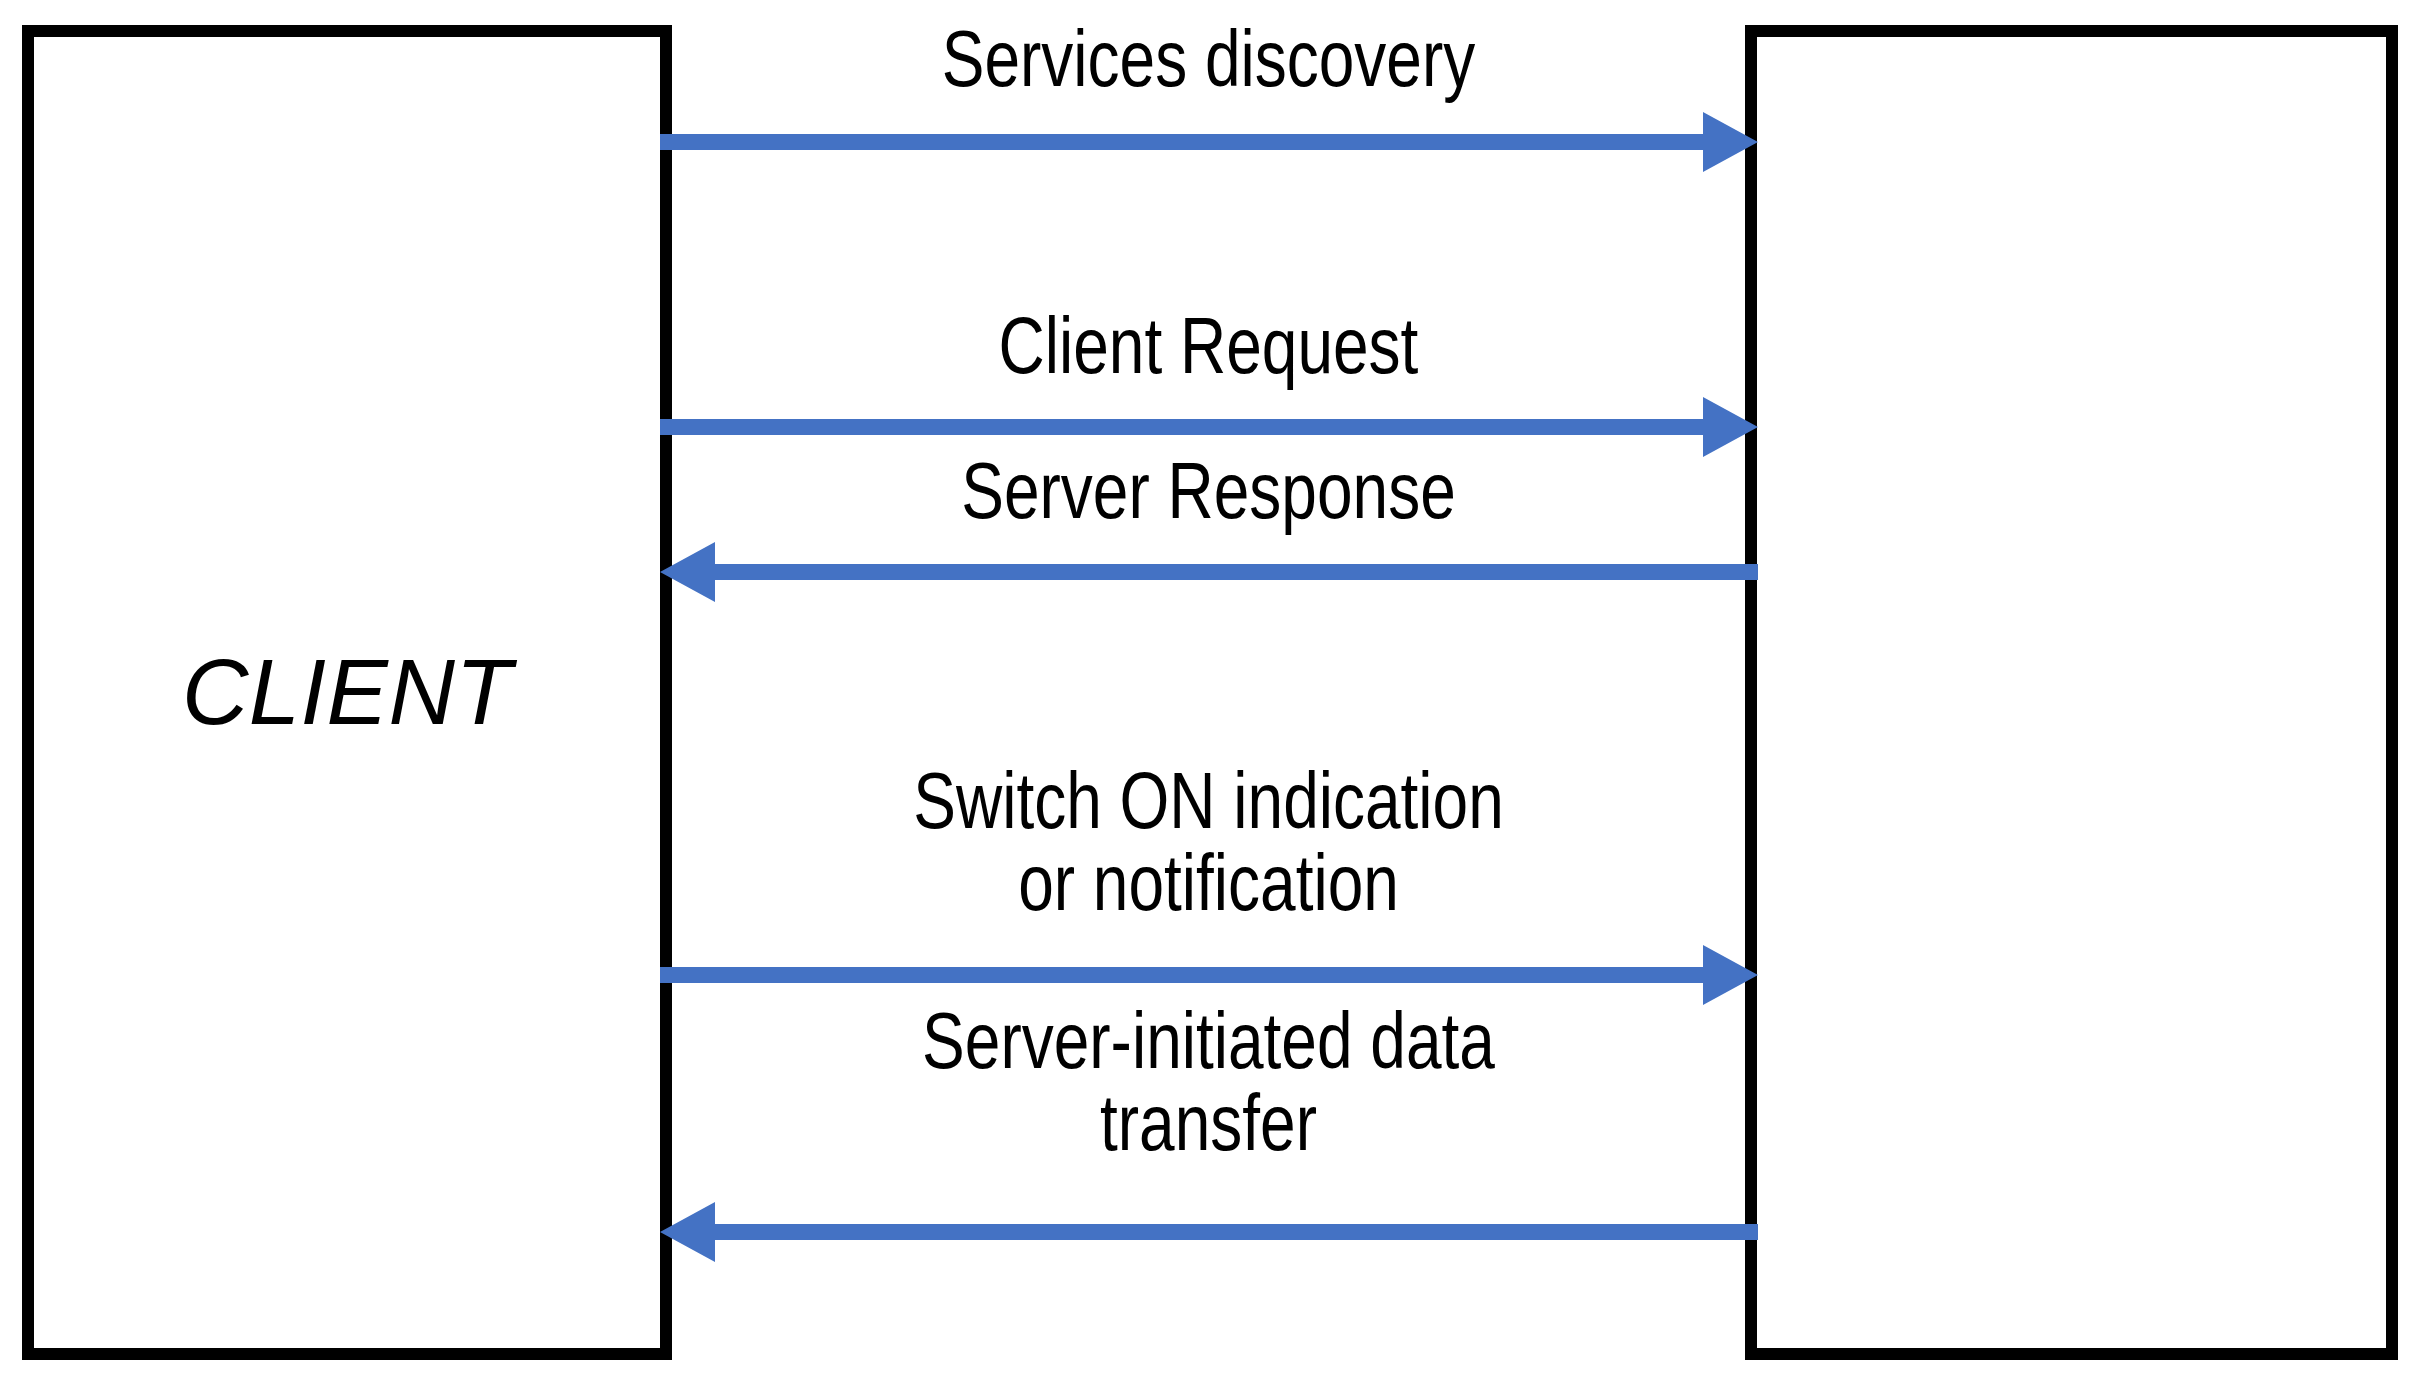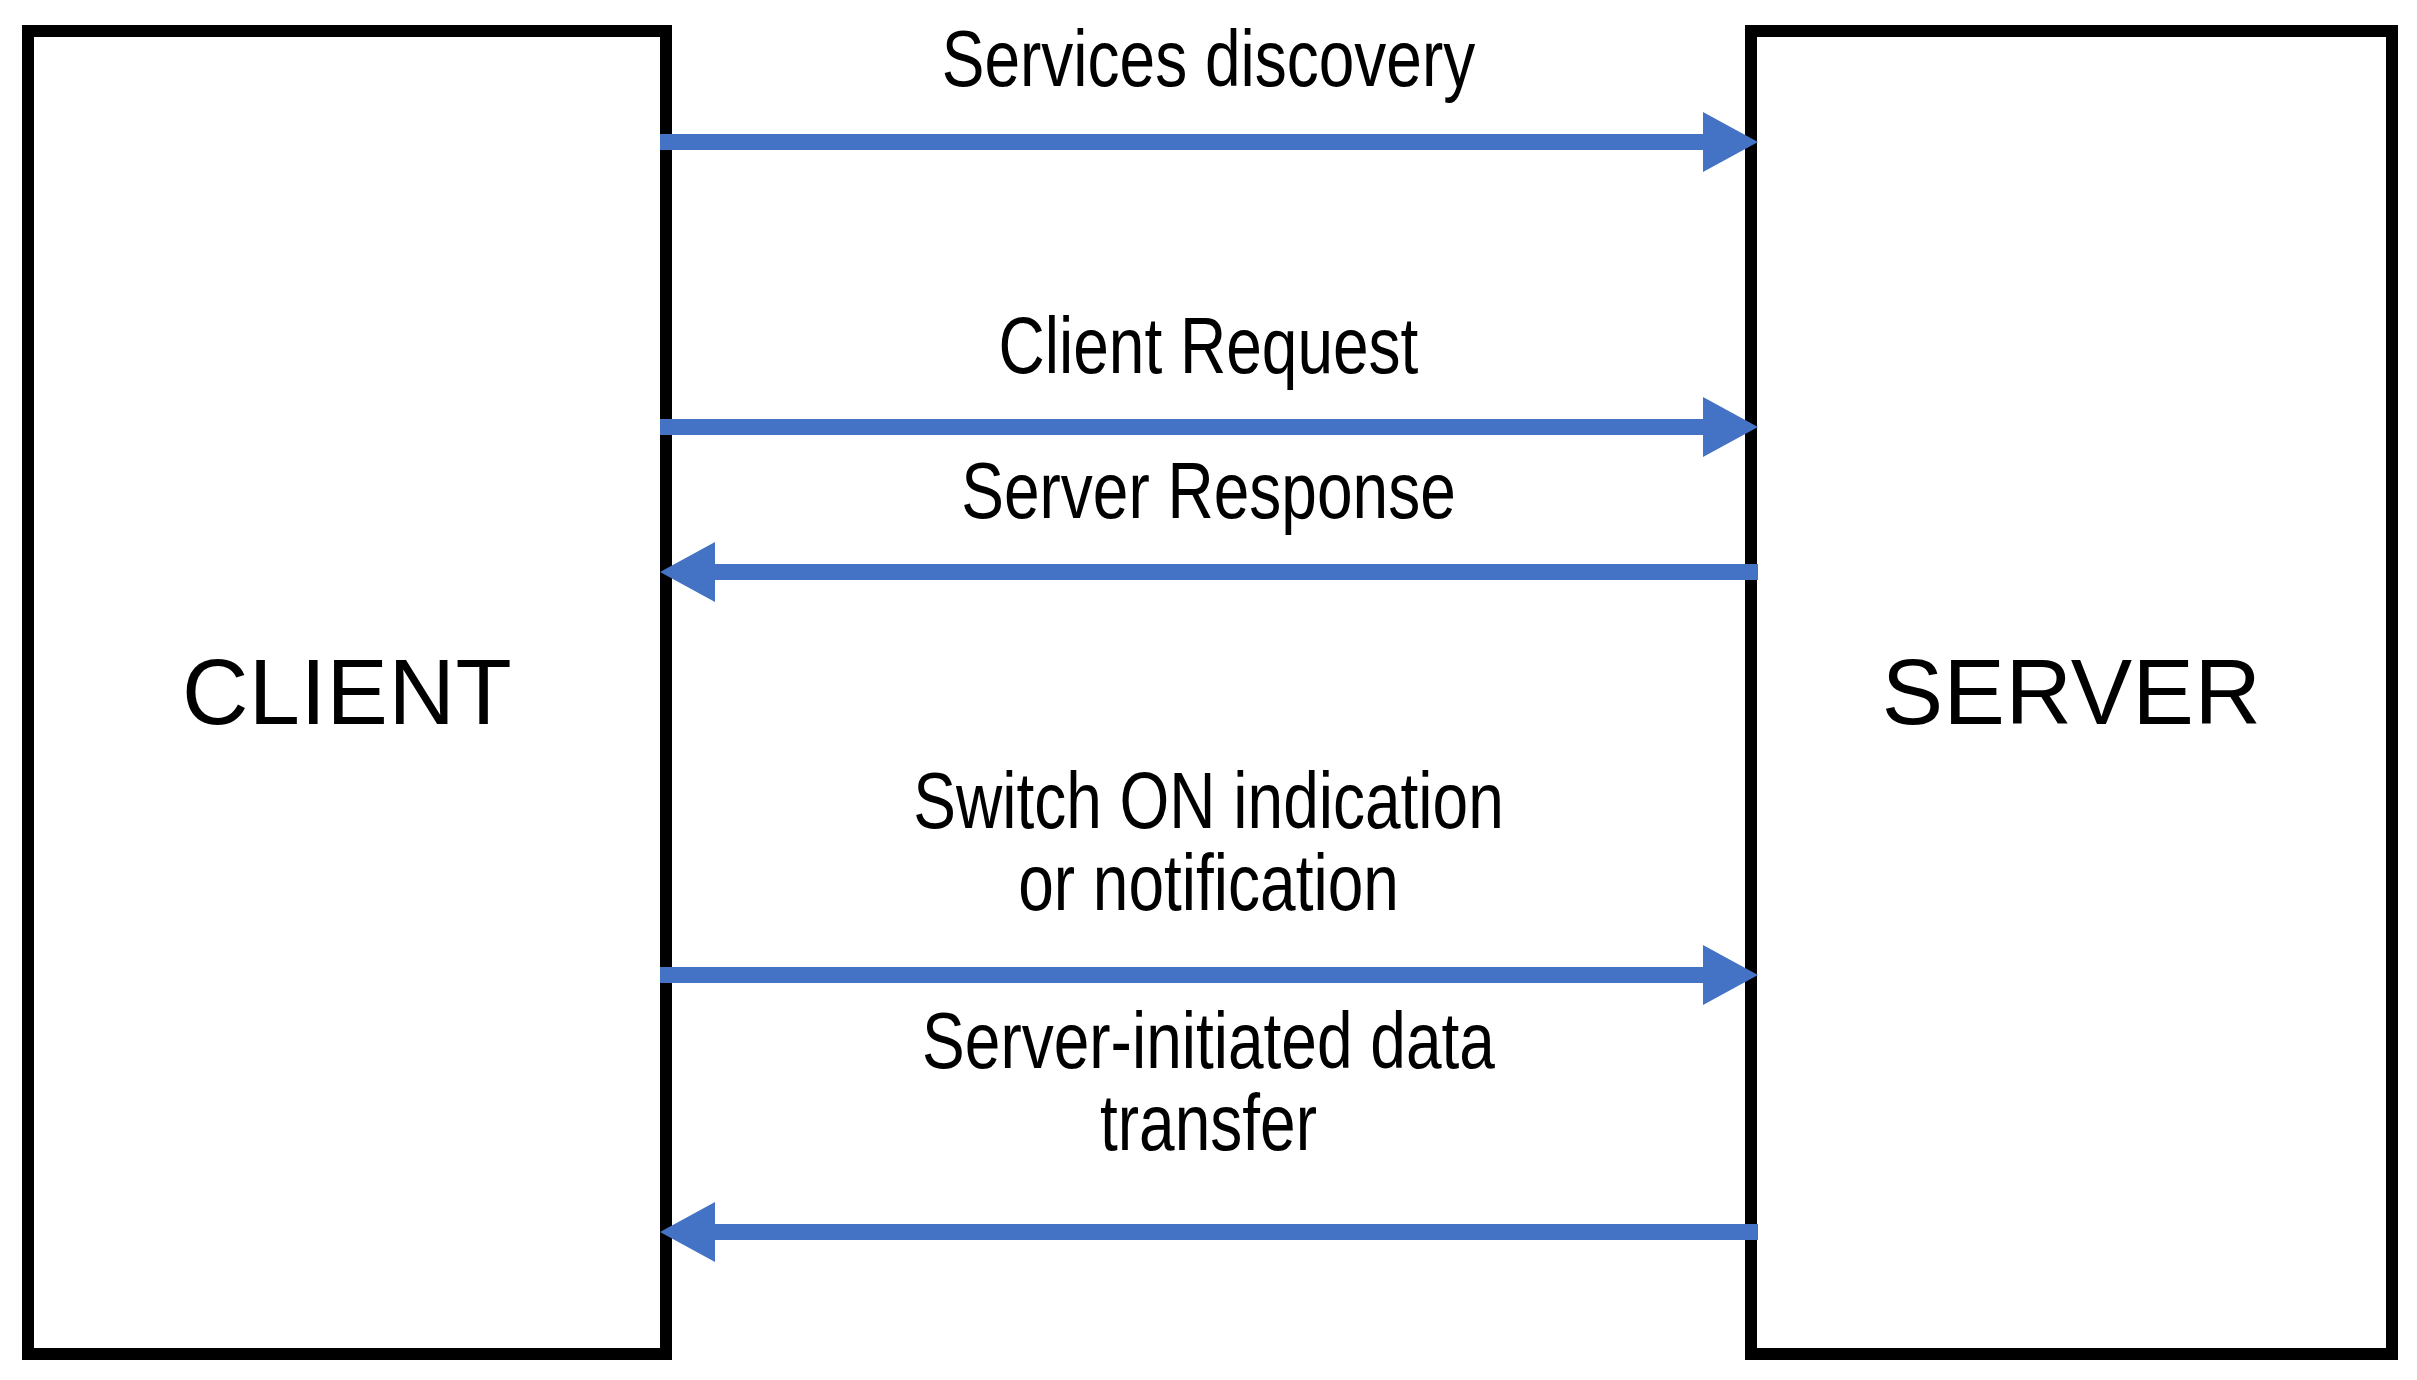--- a/index.html
+++ b/index.html
@@ -21,21 +21,21 @@
     position: absolute;
     box-sizing: border-box;
     border: 12px solid #000000;
     background: #ffffff;
     display: flex;
     flex-direction: column;
     align-items: center;
     justify-content: center;
     text-align: center;
   }
-  #client-box { left: 22px;   top: 25px; width: 650px;  height: 1335px; }
+  #client-box { left: 22px;   top: 25px; width: 650px;  height: 1335px; font-style: italic; }
   #server-box { left: 1745px; top: 25px; width: 653px;  height: 1335px; }
 
   .node-label {
     font-family: "Liberation Sans", sans-serif;
     font-size: 92px;
     line-height: 1.12;
     color: #000000;
     letter-spacing: 0.5px;
     white-space: nowrap;
   }
@@ -64,21 +64,20 @@
 </head>
 <body>
 
 <div id="canvas">
 
   <div class="node-box" id="client-box">
     <div class="node-label">CLIENT</div>
   </div>
 
   <div class="node-box" id="server-box">
-    <div class="node-label">SERVER</div>
   </div>
 
   <div class="msg-label" style="left:672px; top:18px; width:1073px;">Services discovery</div>
   <div class="arrow" style="left:660px; top:112px; width:1098px;">
     <svg viewBox="0 0 1098 60" preserveAspectRatio="none">
       <path d="M0,22 L1043,22 L1043,0 L1098,30 L1043,60 L1043,38 L0,38 Z" fill="#4472C4"></path>
     </svg>
   </div>
 
   <div class="msg-label" style="left:672px; top:305px; width:1073px;">Client Request</div>

